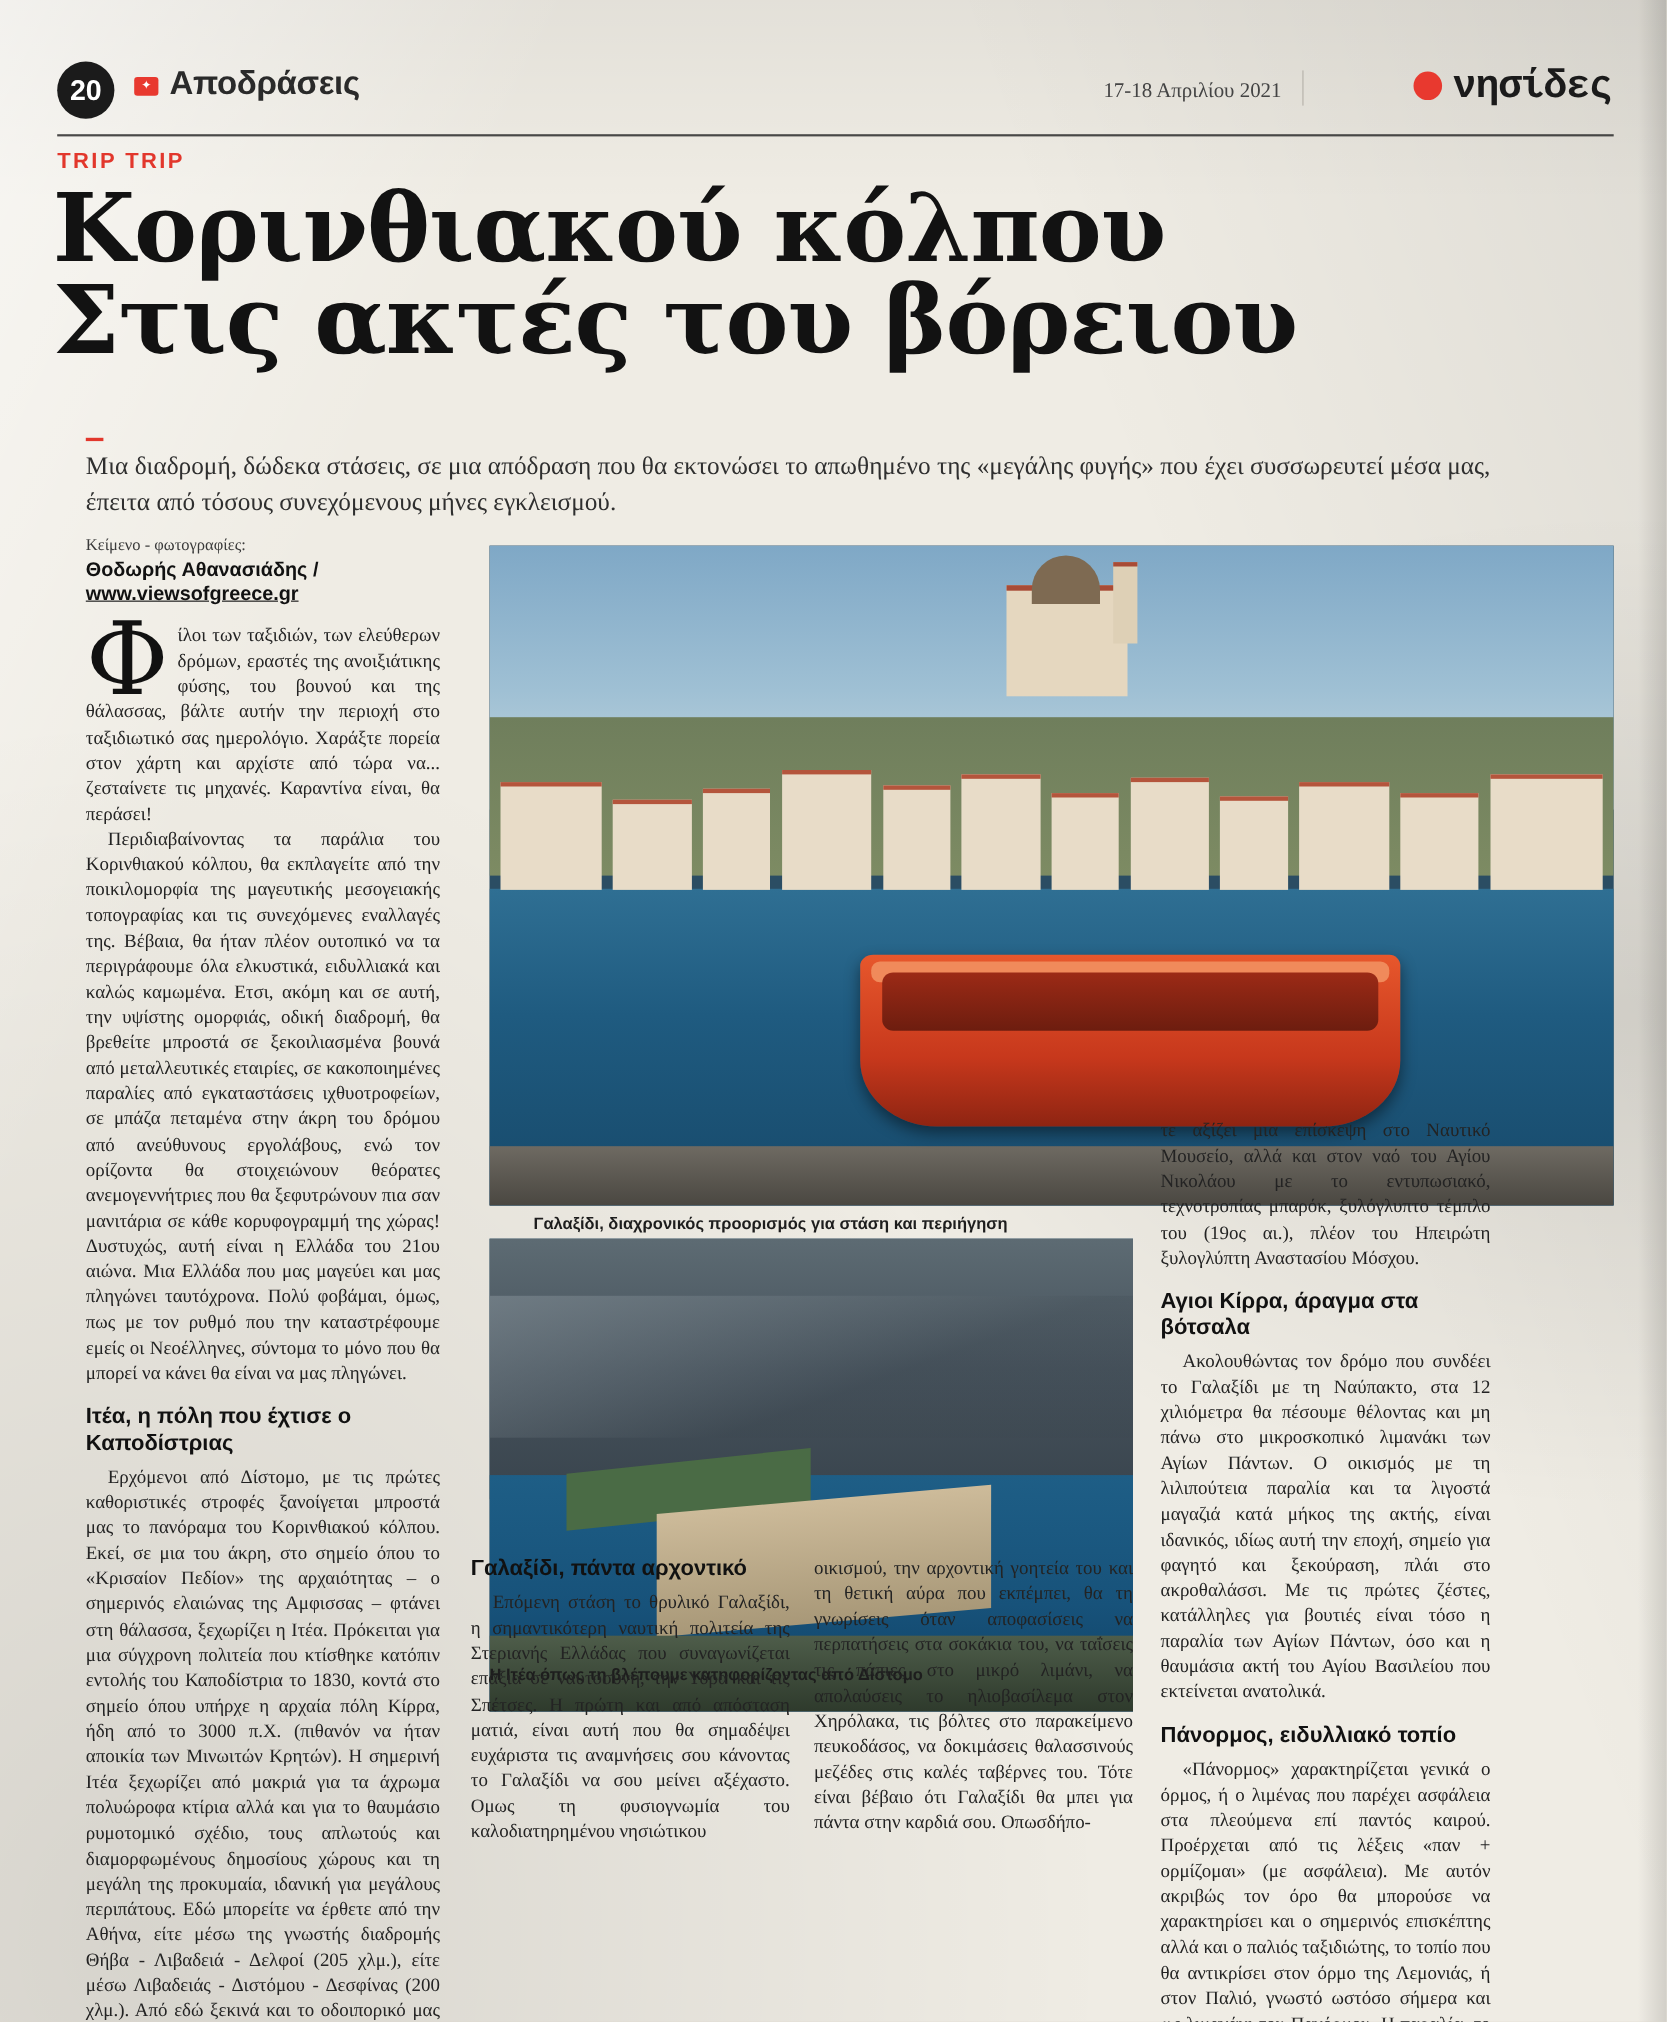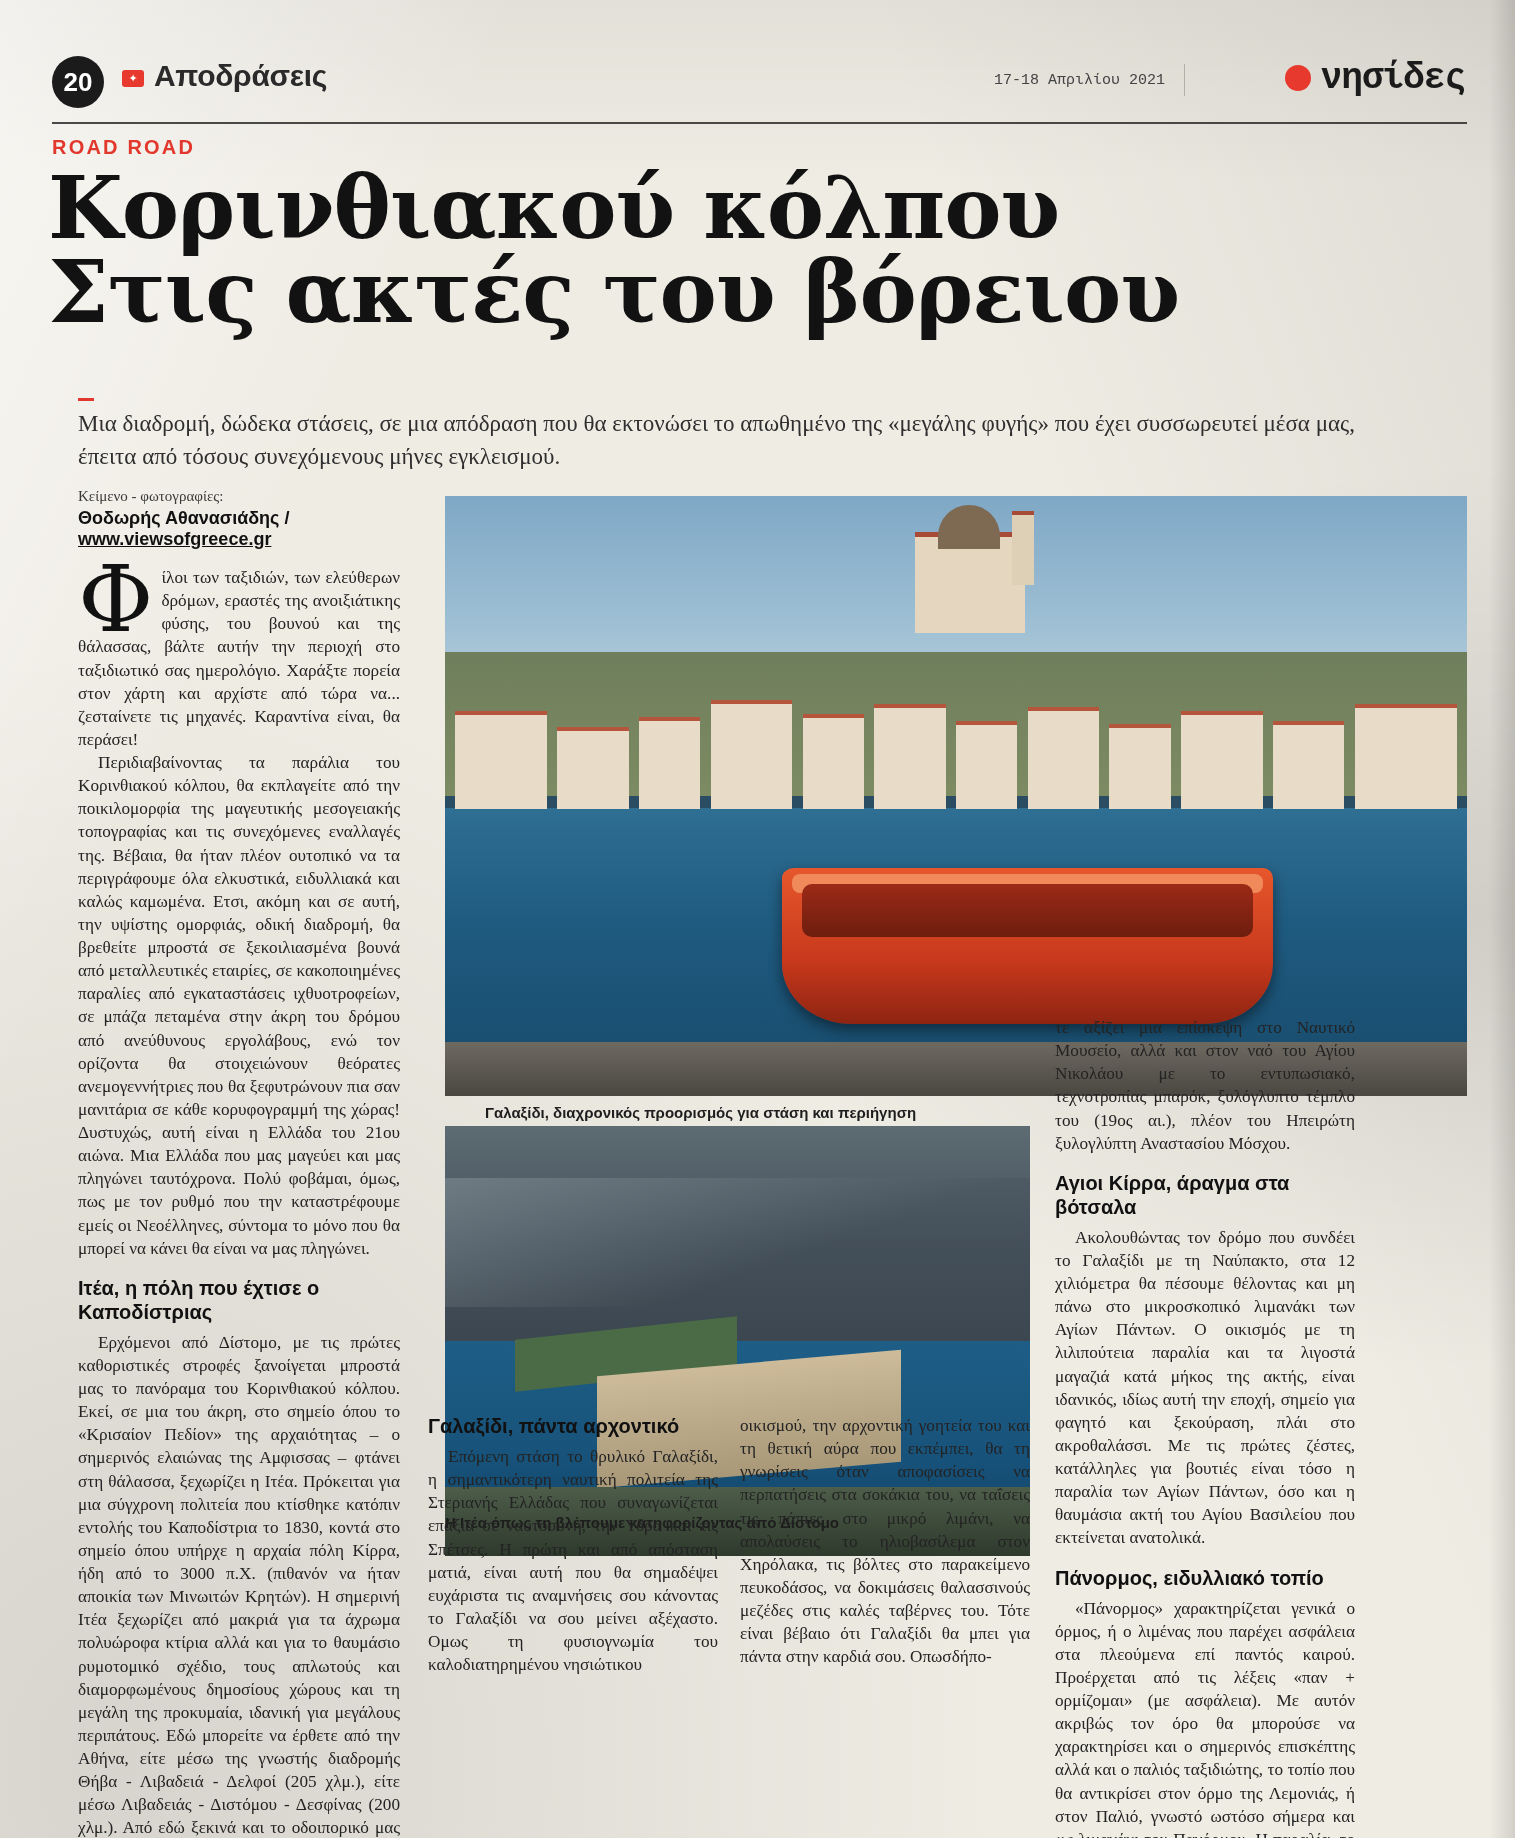--- a/index.html
+++ b/index.html
@@ -43,21 +43,21 @@
     background:#e8392f;color:#fff;font-size:11px;line-height:17px;text-align:center;
     font-family:"Liberation Sans",sans-serif;
   }
   .section-name{
     position:absolute;left:114px;top:33px;
     font-family:"Liberation Sans",sans-serif;font-weight:bold;font-size:30px;color:#2a2a2a;
     letter-spacing:-0.3px;
   }
   .date{
     position:absolute;right:310px;top:46px;
-    font-family:Liberation Mono, monospace;font-size:15px;color:#444;
+    font-family:Liberation Serif, serif;font-size:19px;color:#444;
   }
   .vrule{position:absolute;right:290px;top:38px;width:1px;height:32px;background:#b3b0a8;}
   .brand{
     position:absolute;right:10px;top:32px;height:40px;display:flex;align-items:center;gap:10px;
   }
   .brand-dot{width:26px;height:26px;border-radius:50%;background:#e8392f;}
   .brand-name{
     font-family:Liberation Mono, monospace;font-weight:bold;font-size:36px;color:#1b1b1b;
     letter-spacing:-1px;
   }
@@ -170,21 +170,21 @@
       <div class="section-name">Αποδράσεις</div>
       <div class="date">17-18 Απριλίου 2021</div>
       <div class="vrule"></div>
       <div class="brand">
         <div class="brand-dot"></div>
         <div class="brand-name">νησίδες</div>
       </div>
     </div>
     <div class="hdr-rule"></div>
 
-    <div class="kicker">ROAD ROAD</div>
+    <div class="kicker">TRIP TRIP</div>
     <div class="headline">
       <span class="l2">Κορινθιακού κόλπου</span>
       <span class="l2">Στις ακτές του βόρειου</span>
     </div>
     <div class="standfirst-rule"></div>
     <div class="standfirst">Μια διαδρομή, δώδεκα στάσεις, σε μια απόδραση που θα εκτονώσει το απωθημένο της «μεγάλης φυγής» που έχει συσσωρευτεί μέσα μας, έπειτα από τόσους συνεχόμενους μήνες εγκλεισμού.</div>
 
     <div class="byline">
       <div class="lbl">Κείμενο - φωτογραφίες:</div>
       <div class="who">Θοδωρής Αθανασιάδης /</div>

